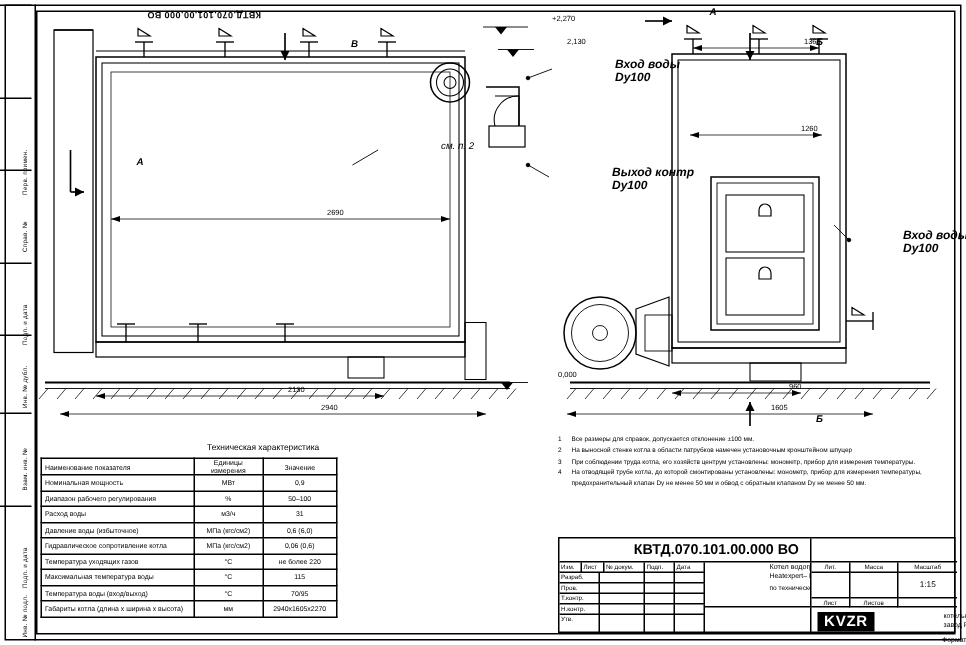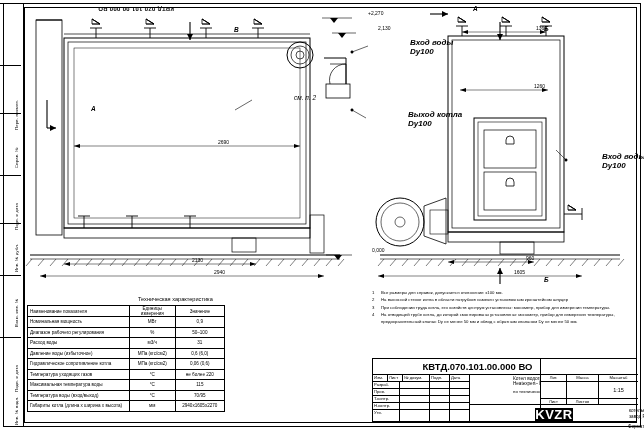--- a/index.html
+++ b/index.html
@@ -290,21 +290,21 @@
 
   <div class="t dim" style="left:326px;top:10px;">+2,270</div>
   <div class="t dim" style="left:336px;top:25px;">2,130</div>
   <div class="t dim" style="left:330px;top:247px;">0,000</div>
 
   <div style="position:absolute;left:368px;top:38px;">
     <div class="t bold ital" style="position:static;font-size:8px;">Вход воды</div>
     <div class="t bold ital" style="position:static;font-size:8px;">Dy100</div>
   </div>
   <div style="position:absolute;left:366px;top:110px;">
-    <div class="t bold ital" style="position:static;font-size:8px;">Выход котла</div>
+    <div class="t bold ital" style="position:static;font-size:8px;">Выход контр</div>
     <div class="t bold ital" style="position:static;font-size:8px;">Dy100</div>
   </div>
   <div style="position:absolute;left:560px;top:152px;">
     <div class="t bold ital" style="position:static;font-size:8px;">Вход воды</div>
     <div class="t bold ital" style="position:static;font-size:8px;">Dy100</div>
   </div>
 
   <div class="t dim" style="left:176px;top:139px;">2690</div>
   <div class="t dim" style="left:150px;top:257px;">2130</div>
   <div class="t dim" style="left:172px;top:269px;">2940</div>
@@ -439,20 +439,20 @@
     <div class="c" style="left:57px;top:44px;width:20px;height:7px;"></div>
     <div class="c" style="left:77px;top:44px;width:20px;height:7px;"></div>
 
     <div class="c" style="left:0;top:51px;width:27px;height:12px;border-bottom:none;">Утв.</div>
     <div class="c" style="left:27px;top:51px;width:30px;height:12px;border-bottom:none;"></div>
     <div class="c" style="left:57px;top:51px;width:20px;height:12px;border-bottom:none;"></div>
     <div class="c" style="left:77px;top:51px;width:20px;height:12px;border-bottom:none;"></div>
 
     <div class="c" style="left:97px;top:46px;width:71px;height:17px;border-bottom:none;"></div>
     <div class="c" style="left:168px;top:46px;width:97px;height:17px;border-right:none;border-bottom:none;"></div>
-    <div class="logo" style="left:162px;top:49px;width:38px;height:13px;font-size:13px;line-height:13px;letter-spacing:.5px;">KVZR</div>
+    <div class="logo" style="left:172px;top:49px;width:38px;height:13px;font-size:10px;line-height:13px;letter-spacing:.5px;">KVZR</div>
     <div class="t" style="left:214px;top:49px;font-size:4.6px;">котельный</div>
     <div class="t" style="left:214px;top:55px;font-size:4.6px;">завод РЭП</div>
   </div>
 
   <div class="t" style="left:586px;top:424px;font-size:4.6px;">Формат  А3</div>
 
 </div>
 
 </body></html>

